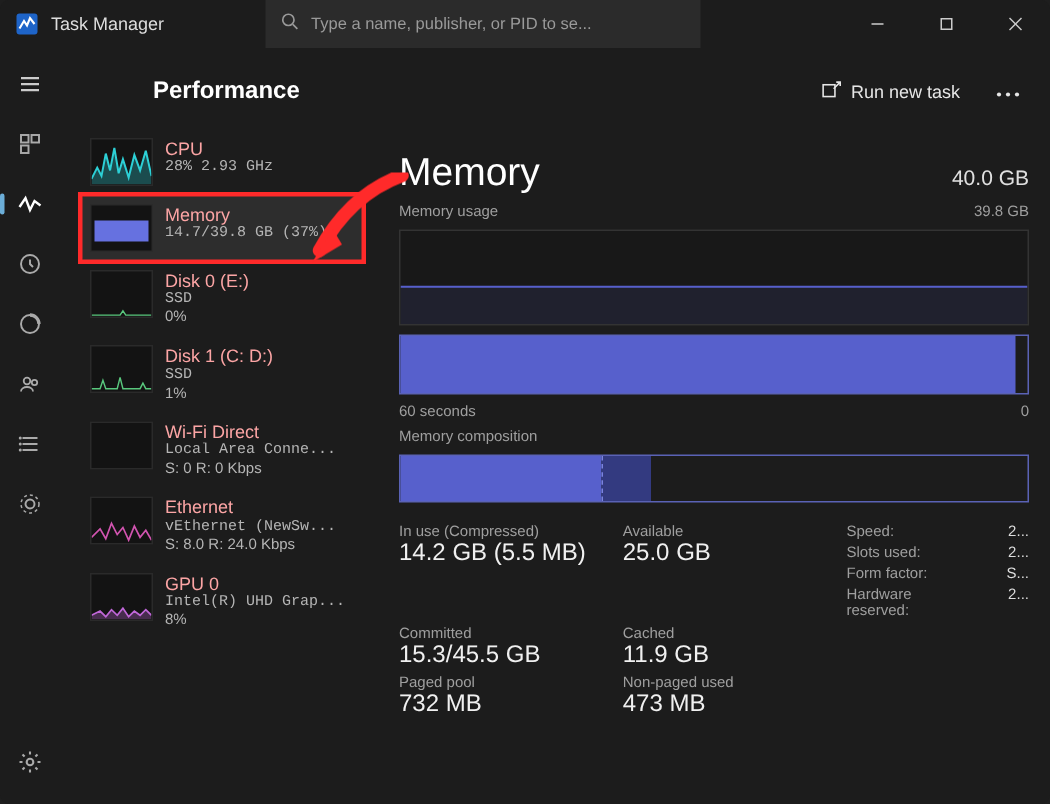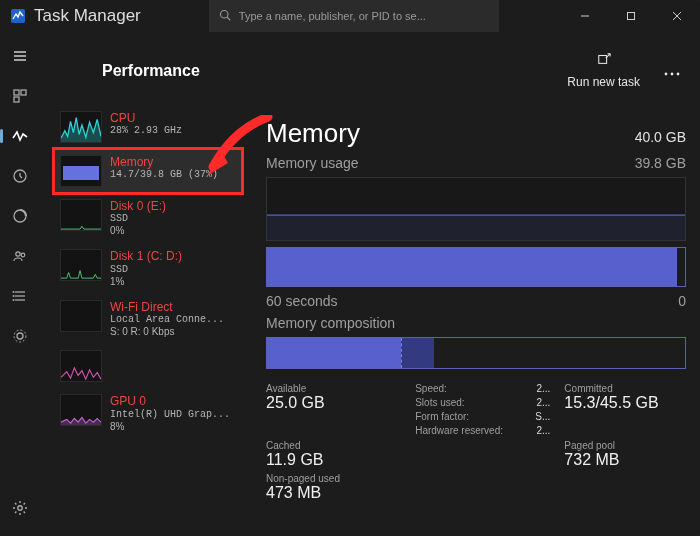--- a/index.html
+++ b/index.html
@@ -20,21 +20,21 @@
     align-items: center;
     padding: 0 0 0 10px;
     background: #1c1c1c;
     gap: 8px;
   }
   .titlebar .app-icon {
     width: 16px; height: 16px;
     display: flex; align-items: center; justify-content: center;
   }
   .titlebar .title {
-    color: #ddd; font-size: 17px; flex: 0 0 auto;
+    color: #ddd; font-size: 12px; flex: 0 0 auto;
   }
   .searchbar {
     margin-left: 60px;
     height: 40px;
     width: 290px;
     background: #2b2b2b;
     border-radius: 4px;
     display: flex; align-items: center;
     padding: 0 10px; gap: 8px;
     color: #888;
@@ -76,21 +76,21 @@
     padding: 16px 14px 10px 14px;
     background: #1c1c1c;
   }
 
   .page-header {
     display:flex; align-items:center; gap:10px; margin-bottom: 12px;
   }
   .page-header h1 { color:#fff; font-size: 16px; font-weight:600; flex:1;margin-left:48px; }
   .new-task-btn {
     display:flex; align-items:center; gap:6px;
-    color:#e6e6e6; font-size: 12px; padding: 4px 8px; border-radius:4px;flex-direction:column;
+    color:#e6e6e6; font-size: 12px; padding: 4px 8px; border-radius:4px;
   }
   .more-btn { color:#e6e6e6; padding:4px 6px; }
 
   .perf-body { display:flex; gap: 12px; flex:1; min-height:0; }
 
   
   .perf-list { width: 190px; display:flex; flex-direction:column; gap:0px; }
   .perf-item {
     display:flex; gap:8px; padding:6px 6px; border-radius:4px; position:relative;
   }
@@ -98,37 +98,37 @@
   .thumb {
     width:42px; height:32px; background:#131313; border:1px solid #2a2a2a;
     position:relative; overflow:hidden; flex:0 0 auto;
   }
   .thumb .fill-bar {
     position:absolute; bottom:6px; left:2px; right:2px; height:14px; background:#6671e0;
   }
   .perf-text {
     display:flex; flex-direction:column; min-width:0; line-height:1.2;
   }
-  .perf-text .label { color:#ef4444; font-size:12px; }
+  .perf-text .label { color:#fca5a5; font-size:12px; }
   .perf-text .sub1 { color:#b5b5b5; font-size:10px; white-space:nowrap; overflow:hidden; text-overflow:ellipsis;font-family:Liberation Mono, monospace; }
   .perf-text .sub2 { color:#b5b5b5; font-size:10px; white-space:nowrap; overflow:hidden; text-overflow:ellipsis; }
 
   
   .highlight-box {
     position:absolute; inset:-2px 0 -2px -2px; border:3px solid #ff2a2a; pointer-events:none;
   }
 
   
   .main-panel { flex:1; min-width:0; display:flex; flex-direction:column; gap:6px; padding-left:10px; }
 
   .main-title-row { display:flex; align-items:baseline; }
   .main-title-row h2 { color:#fff; font-size:26px; font-weight:400; flex:1; }
   .main-title-row .right { color:#e0e0e0; font-size:14px;margin-top:24px; }
 
-  .mini-label { color:#9f9f9f; font-size:14px; display:flex; justify-content:space-between; }
+  .mini-label { color:#9f9f9f; font-size:10px; display:flex; justify-content:space-between; }
   .chart {
     height:70px; background:#181818; border:1px solid #333;
   }
   .chart.usage { height:64px; }
   .composition {
     height:32px; border:1px solid #5a62b5; display:flex;
   }
   .composition .seg1 { width:32%; background:#5760cc; }
   .composition .seg2 { width:8%; background:#333a80; border-left:1px dashed #7a83e0; }
   .composition .seg3 { flex:1; background:transparent; }
@@ -347,20 +347,25 @@
             <span class="sub2">S: 0 R: 0 Kbps</span>
           </div>
         </div>
 
         <div class="perf-item">
           <div class="thumb">
             <svg class="sparkline" viewBox="0 0 42 32" preserveAspectRatio="none">
               <polyline points="0,28 6,22 10,29 14,18 18,26 22,21 26,30 30,20 34,28 38,23 42,30" fill="none" stroke="#d254b0" stroke-width="1.2"></polyline>
             </svg>
           </div>
+          <div class="perf-text">
+            <span class="label">Ethernet</span>
+            <span class="sub1">vEthernet (NewSw...</span>
+            <span class="sub2">S: 8.0 R: 24.0 Kbps</span>
+          </div>
         </div>
 
         <div class="perf-item">
           <div class="thumb">
             <svg class="sparkline" viewBox="0 0 42 32" preserveAspectRatio="none">
               <polyline points="0,29 6,26 10,30 14,25 18,29 22,24 26,30 30,26 34,29 38,25 42,29" fill="none" stroke="#c067d8" stroke-width="1.2"></polyline>
               <polyline points="0,29 6,26 10,30 14,25 18,29 22,24 26,30 30,26 34,29 38,25 42,29 42,32 0,32" fill="#c067d8" opacity="0.3"></polyline>
             </svg>
           </div>
           <div class="perf-text">
@@ -402,20 +407,24 @@
         <div class="mini-label">
           <span>Memory composition</span>
         </div>
         <div class="composition">
           <div class="seg1"></div>
           <div class="seg2"></div>
           <div class="seg3"></div>
         </div>
 
         <div class="stats-grid">
+          <div>
+            <div class="stat-label">In use (Compressed)</div>
+            <div class="stat-value">14.2 GB (5.5 MB)</div>
+          </div>
           <div>
             <div class="stat-label">Available</div>
             <div class="stat-value">25.0 GB</div>
           </div>
           <div class="col3">
             <div class="row">
                 <span>Speed:</span>
                 <span class="v">2...</span>
               </div>
             <div class="row">

